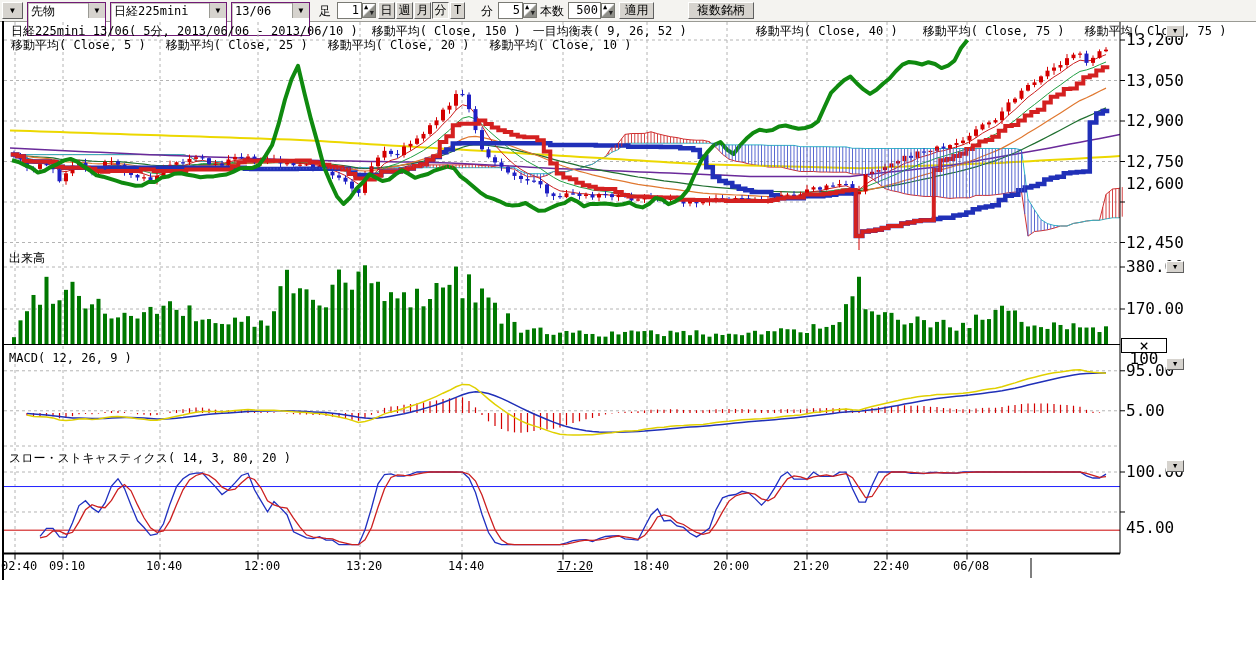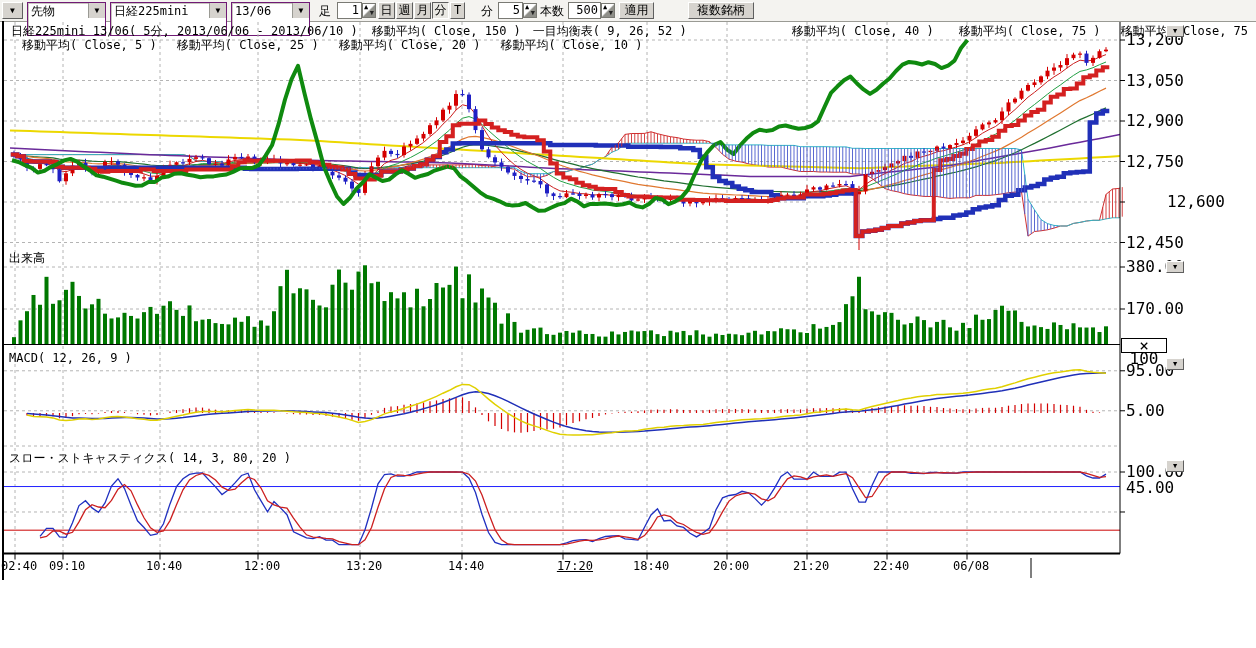--- a/index.html
+++ b/index.html
@@ -1212,50 +1212,50 @@
           <line x1="1120" y1="451" x2="1125" y2="451" stroke-width="1"></line>
           <line x1="1120" y1="490.99985" x2="1125" y2="490.99985" stroke-width="1"></line>
           <line x1="1031" y1="537" x2="1031" y2="557" stroke-width="1"></line>
         </g>
       </svg>
 
     <div class="lgdrow" id="legendRow1" style="left:11px;top:4px;">
         <span class="lgditem" style="margin-left: 0px;">日経225mini 13/06( 5分, 2013/06/06 - 2013/06/10 )</span>
         <span class="lgditem" style="margin-left: 14px;">移動平均( Close, 150 )</span>
         <span class="lgditem" style="margin-left: 12px;">一目均衡表( 9, 26, 52 )</span>
-        <span class="lgditem" style="margin-left: 105px;">移動平均( Close, 40 )</span>
+        <span class="lgditem" style="margin-left: 69px;">移動平均( Close, 40 )</span>
         <span class="lgditem" style="margin-left: 25px;">移動平均( Close, 75 )</span>
         <span class="lgditem" style="margin-left: 20px;">移動平均( Close, 75 )</span>
       </div>
     <div class="lgdrow" id="legendRow2" style="left:11px;top:18px;">
-        <span class="lgditem" style="margin-left: 11px;">移動平均( Close, 5 )</span>
+        <span class="lgditem" style="margin-left: 0px;">移動平均( Close, 5 )</span>
         <span class="lgditem" style="margin-left: 20px;">移動平均( Close, 25 )</span>
         <span class="lgditem" style="margin-left: 20px;">移動平均( Close, 20 )</span>
         <span class="lgditem" style="margin-left: 20px;">移動平均( Close, 10 )</span>
       </div>
 
     <div class="seclabel" style="left:9px;top:231px;">出来高</div>
     <div class="seclabel" style="left:9px;top:331px;">MACD( 12, 26, 9 )</div>
     <div class="seclabel" style="left:9px;top:431px;">スロー・ストキャスティクス( 14, 3, 80, 20 )</div>
 
     <div id="volmult" style="top:317px;">× 100</div>
 
     <div id="labels">
         <div class="ylabel" style="top: 13px;">13,200</div>
         <div class="ylabel" style="top: 53.5px;">13,050</div>
         <div class="ylabel" style="top: 94px;">12,900</div>
         <div class="ylabel" style="top: 134.5px;">12,750</div>
-        <div class="ylabel" style="top: 175px; margin-left: 41px;">12,600</div>
+        <div class="ylabel" style="top: 157px;">12,600</div>
         <div class="ylabel" style="top: 215.5px;">12,450</div>
         <div class="ylabel" style="top: 240px;">380.00</div>
         <div class="ylabel" style="top: 282px;">170.00</div>
         <div class="ylabel" style="top: 343.782px;">95.00</div>
         <div class="ylabel" style="top: 383.778px;">5.00</div>
         <div class="ylabel" style="top: 445px;">100.00</div>
-        <div class="ylabel" style="top: 461px;">45.00</div>
+        <div class="ylabel" style="top: 501px;">45.00</div>
         <div class="xlabel" style="left: 1px; top: 539px; text-align: left;">02:40</div>
         <div class="xlabel" style="left: 49px; top: 539px; text-align: left;">09:10</div>
         <div class="xlabel" style="left: 146px; top: 539px; text-align: left;">10:40</div>
         <div class="xlabel" style="left: 244px; top: 539px; text-align: left;">12:00</div>
         <div class="xlabel" style="left: 346px; top: 539px; text-align: left;">13:20</div>
         <div class="xlabel" style="left: 448px; top: 539px; text-align: left;">14:40</div>
         <div class="xlabel" style="left: 549px; top: 539px; text-align: right; text-decoration: underline;">17:20</div>
         <div class="xlabel" style="left: 633px; top: 539px; text-align: left;">18:40</div>
         <div class="xlabel" style="left: 713px; top: 539px; text-align: left;">20:00</div>
         <div class="xlabel" style="left: 793px; top: 539px; text-align: left;">21:20</div>

